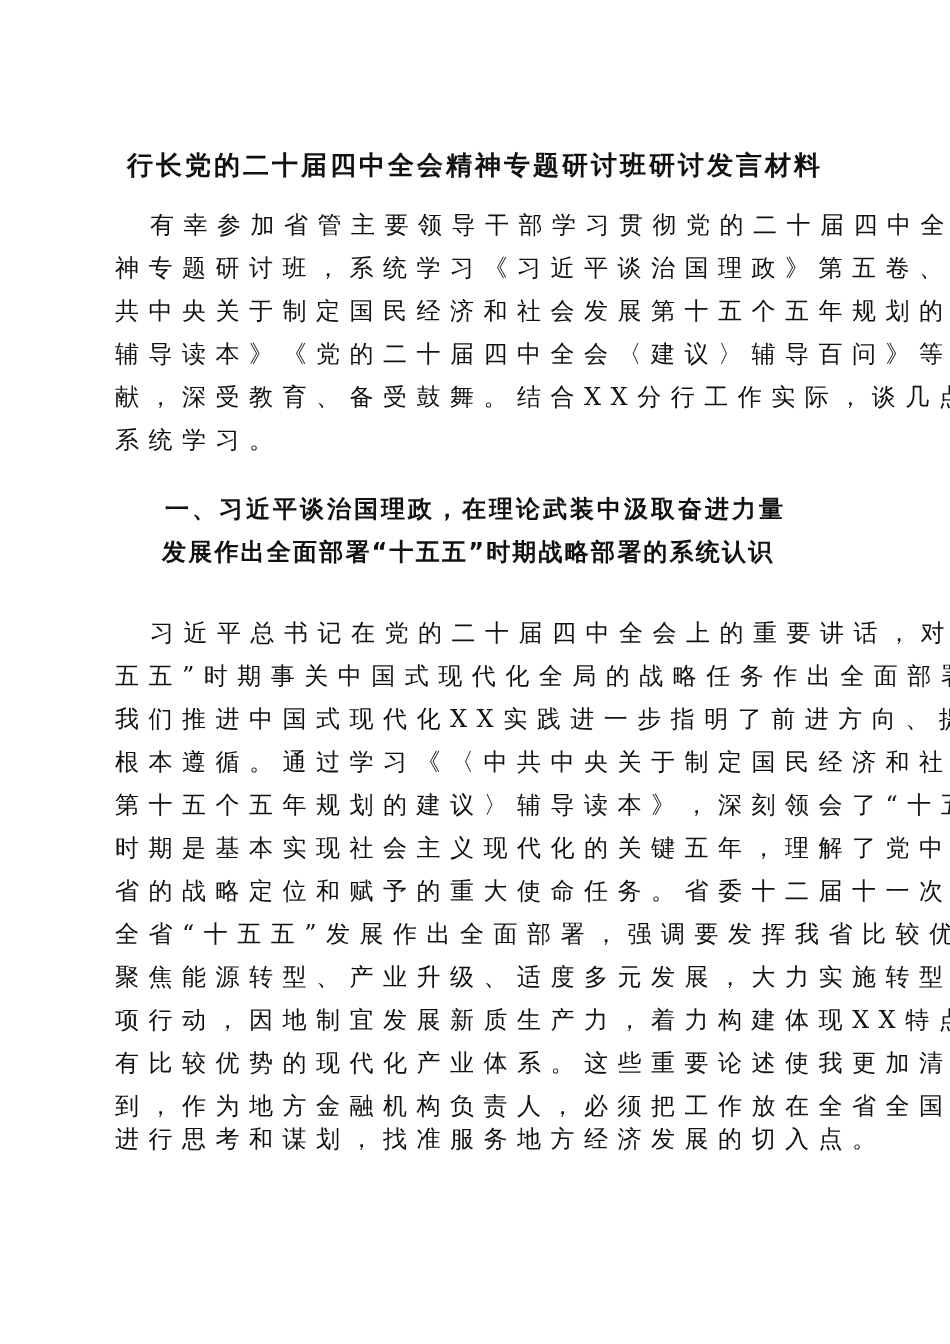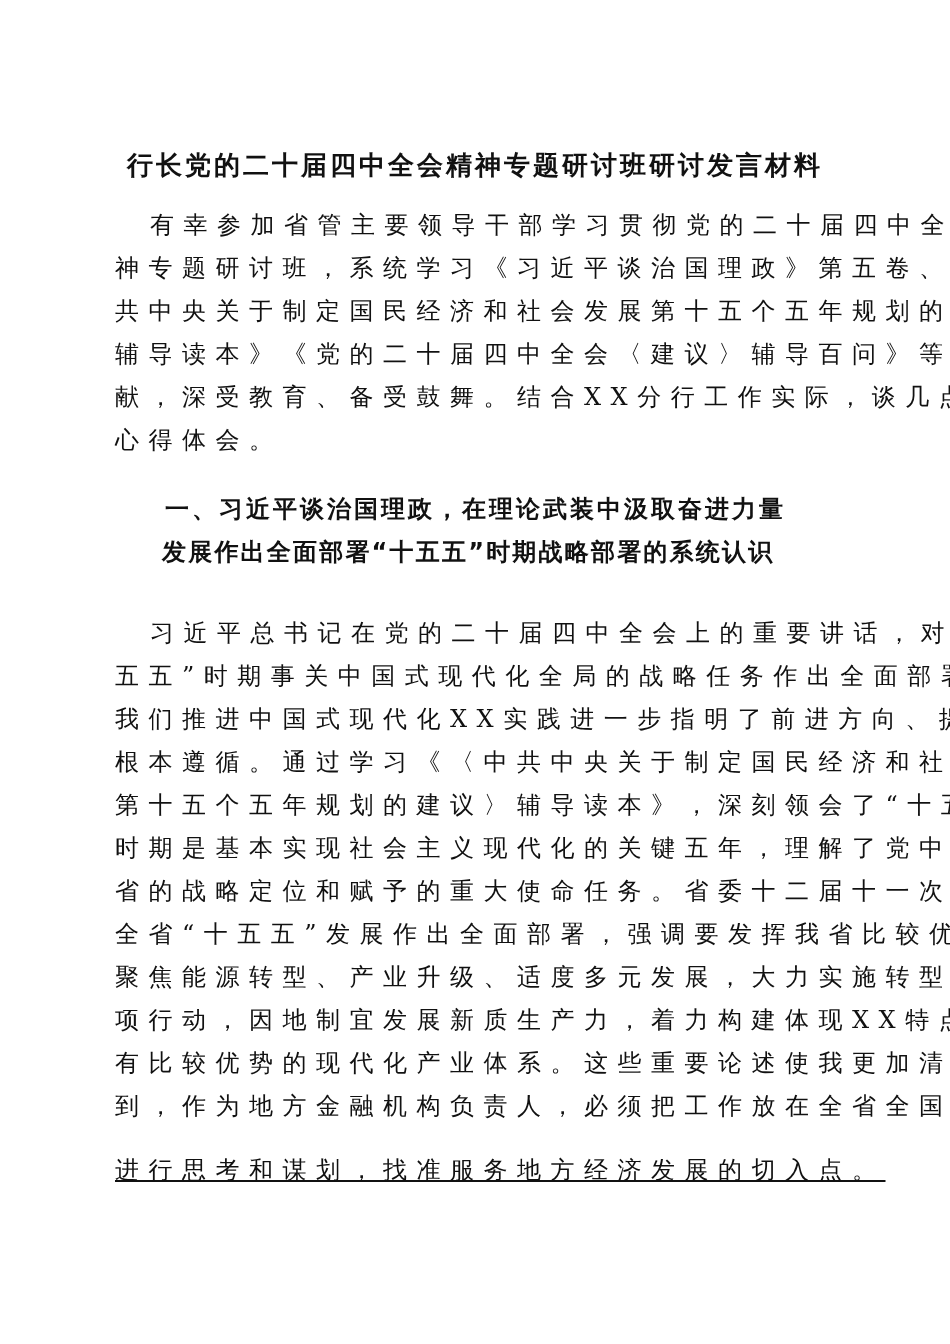--- a/index.html
+++ b/index.html
@@ -22,31 +22,31 @@
 <body>
 
 <div class="page">
   <div class="title">行长党的二十届四中全会精神专题研讨班研讨发言材料</div>
 
   <div class="line" style="top:210px;left:150px;">有幸参加省管主要领导干部学习贯彻党的二十届四中全会精</div>
   <div class="line" style="top:253px;">神专题研讨班，系统学习《习近平谈治国理政》第五卷、《〈中</div>
   <div class="line" style="top:296px;">共中央关于制定国民经济和社会发展第十五个五年规划的建议〉</div>
   <div class="line" style="top:339px;">辅导读本》《党的二十届四中全会〈建议〉辅导百问》等重要文</div>
   <div class="line" style="top:382px;">献，深受教育、备受鼓舞。结合XX分行工作实际，谈几点学习</div>
-  <div class="line" style="top:425px;">心得体会。</div>
+  <div class="line" style="top:425px;">系统学习。</div>
 
   <div class="h1">一、习近平谈治国理政，在理论武装中汲取奋进力量</div>
   <div class="h2">发展作出全面部署“十五五”时期战略部署的系统认识</div>
 
   <div class="line" style="top:618px;left:150px;">习近平总书记在党的二十届四中全会上的重要讲话，对“十</div>
   <div class="line" style="top:661px;">五五”时期事关中国式现代化全局的战略任务作出全面部署，为</div>
   <div class="line" style="top:704px;">我们推进中国式现代化XX实践进一步指明了前进方向、提供了</div>
   <div class="line" style="top:747px;">根本遵循。通过学习《〈中共中央关于制定国民经济和社会发展</div>
   <div class="line" style="top:790px;">第十五个五年规划的建议〉辅导读本》，深刻领会了“十五五”</div>
   <div class="line" style="top:833px;">时期是基本实现社会主义现代化的关键五年，理解了党中央对XX</div>
   <div class="line" style="top:876px;">省的战略定位和赋予的重大使命任务。省委十二届十一次全会对</div>
   <div class="line" style="top:919px;">全省“十五五”发展作出全面部署，强调要发挥我省比较优势，</div>
   <div class="line" style="top:962px;">聚焦能源转型、产业升级、适度多元发展，大力实施转型发展专</div>
   <div class="line" style="top:1005px;">项行动，因地制宜发展新质生产力，着力构建体现XX特点、具</div>
   <div class="line" style="top:1048px;">有比较优势的现代化产业体系。这些重要论述使我更加清醒认识</div>
   <div class="line" style="top:1091px;">到，作为地方金融机构负责人，必须把工作放在全省全国大局中</div>
-  <div class="line" style="top:1155px;text-decoration:underline;">进行思考和谋划，找准服务地方经济发展的切入点。</div>
+  <div class="line" style="top:1124px;">进行思考和谋划，找准服务地方经济发展的切入点。</div>
 </div>
 
 </body></html>

